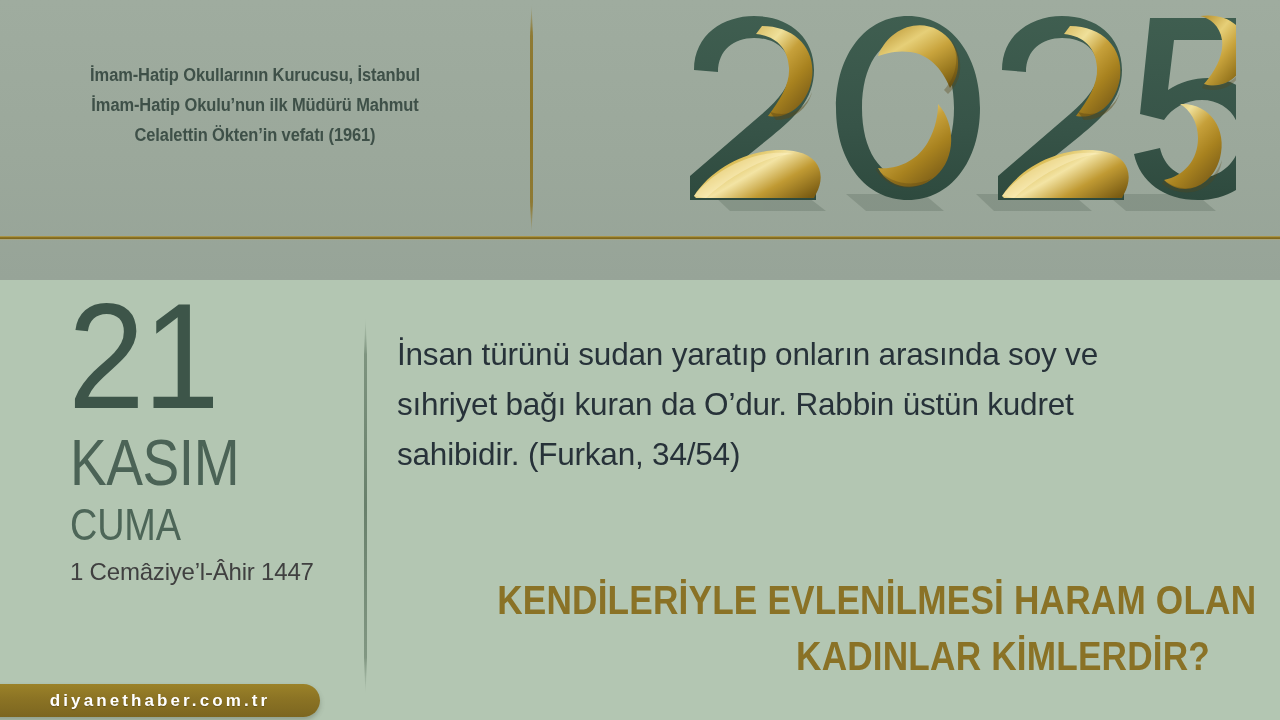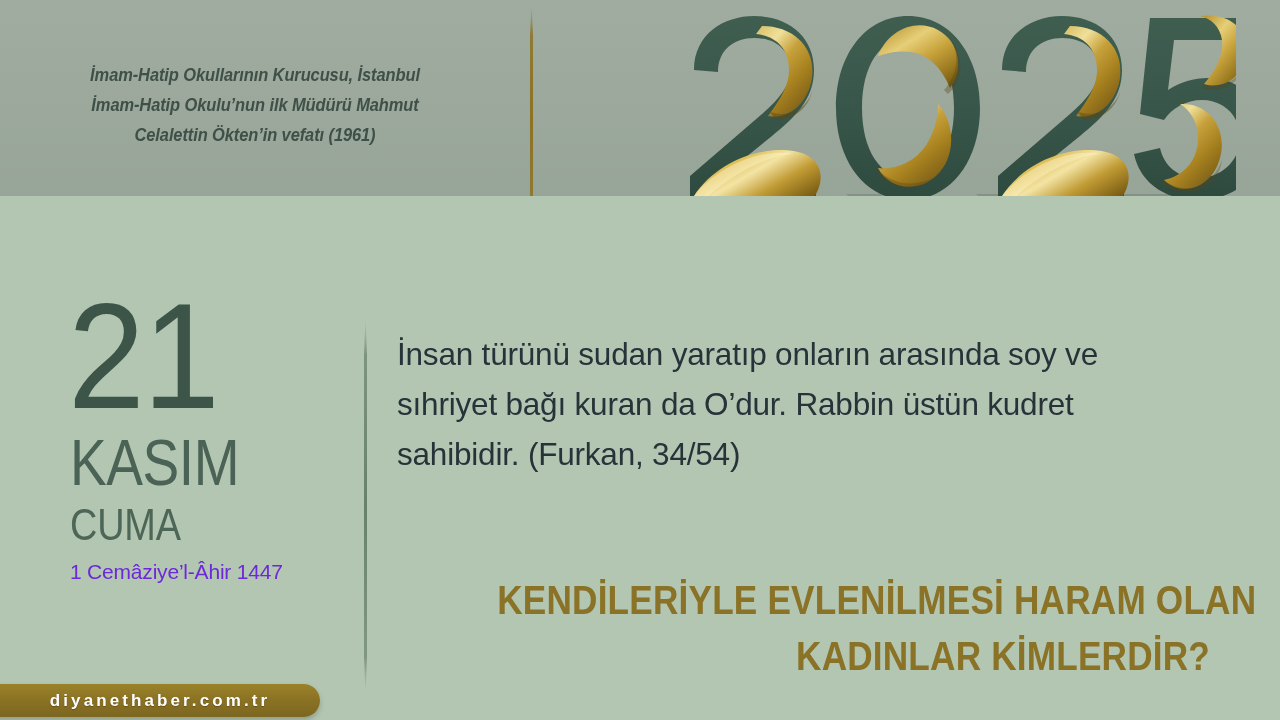--- a/index.html
+++ b/index.html
@@ -5,24 +5,23 @@
   * { margin:0; padding:0; box-sizing:border-box; }
   html, body { width:1280px; height:720px; overflow:hidden; }
   body {
     font-family:"Liberation Sans", sans-serif;
     background:#b3c6b2;
     position:relative;
   }
 
   
   #header {
-    position:absolute; left:0; top:0; width:1280px; height:196px;
+    position:absolute; left:0; top:0; width:1280px; height:280px;
     background:linear-gradient(180deg,#9fac9f 0%,#9ba89b 55%,#97a498 100%);
     overflow:hidden;
-    font-style:italic;
   }
   #header-gold-rule {
     position:absolute; left:0; top:236px; width:1280px; height:4px;
     background:linear-gradient(180deg,#b9a55a 0%,#8c7324 35%,#7a6420 70%,#c9d2c2 100%);
   }
   #header-divider {
     position:absolute; left:530px; top:4px; width:3px; height:230px;
     background:
       linear-gradient(180deg,
         rgba(140,115,36,0) 0%,
@@ -86,23 +85,23 @@
     transform:scaleX(.86); transform-origin:left top;
     color:#4b6356;
   }
   #date-weekday {
     font-size:44px; font-weight:400; line-height:46px;
     margin-left:70px; margin-top:6px; letter-spacing:-0.2px;
     transform:scaleX(.86); transform-origin:left top;
     color:#4d6658;
   }
   #date-hijri {
-    font-size:21px; font-weight:400; line-height:24px;
+    font-size:24px; font-weight:400; line-height:24px;
     margin-left:70px; margin-top:12px; letter-spacing:-0.2px;
-    color:#6d28d9;
+    color:#404040;
   }
 
   
   #quote {
     position:absolute; left:397px; top:57px; width:790px;
     color:#273239;
     font-size:31.5px;
     font-weight:400;
     line-height:50px;
     letter-spacing:-0.2px;

